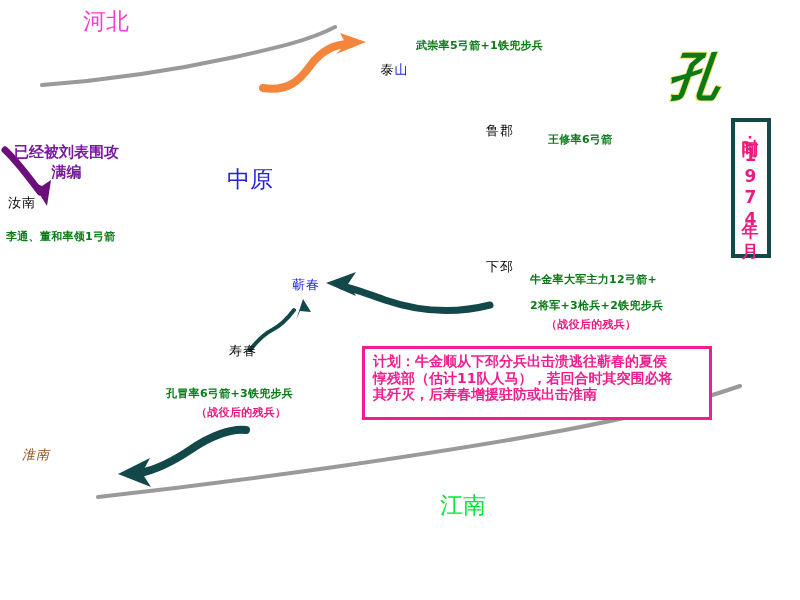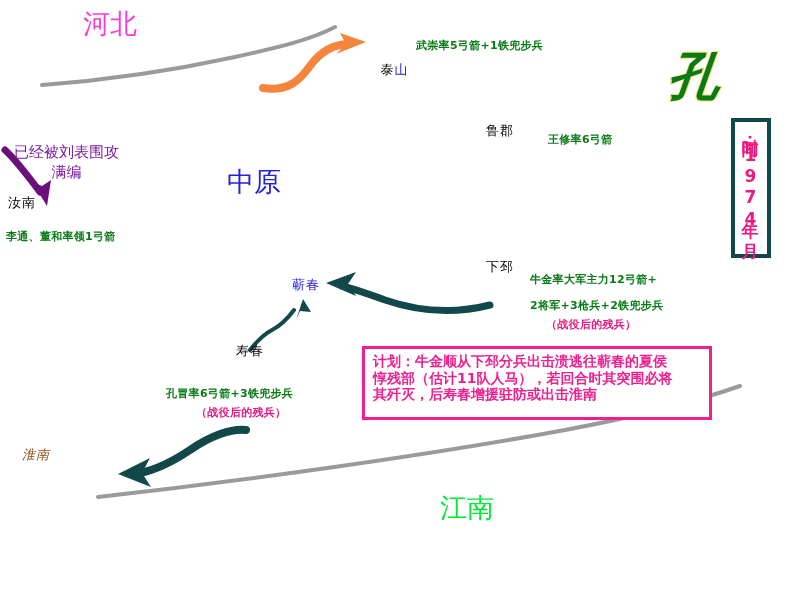--- a/index.html
+++ b/index.html
@@ -23,21 +23,21 @@
     height: 600px;
   }
   .lbl {
     position: absolute;
     white-space: pre;
     line-height: 1.15;
   }
   
   .region {
     font-family: "DejaVu Serif", "Liberation Serif", serif;
-    font-size: 27px;
+    font-size: 23px;
     font-weight: 400;
   }
   .city {
     font-family: "DejaVu Serif", "Liberation Serif", serif;
     font-size: 13px;
     font-weight: 400;
     letter-spacing: 1px;
   }
   
   .troops {
@@ -48,21 +48,21 @@
   }
   .note-orange {
     font-family: "DejaVu Sans", "Liberation Sans", sans-serif;
     font-size: 15px;
     font-weight: 500;
     line-height: 1.25;
   }
   .note-purple {
     font-family: "DejaVu Sans", "Liberation Sans", sans-serif;
     font-size: 15px;
-    font-weight: 400;
+    font-weight: 700;
     line-height: 1.3;
     text-align: center;
   }
   .plan-box {
     position: absolute;
     border: 3px solid #f01f8f;
     background: #ffffff;
     box-sizing: border-box;
     padding: 4px 6px 4px 8px;
   }
@@ -172,21 +172,21 @@
   <div class="lbl city" style="left:486px; top:260px; color:#000000;">下邳</div>
 
   <div class="lbl troops" style="left:530px; top:274px; color:#0a7a16;">牛金率大军主力12弓箭+</div>
 
   <div class="lbl troops" style="left:530px; top:300px; color:#0a7a16;">2将军+3枪兵+2铁兜步兵</div>
 
   <div class="lbl troops" style="left:546px; top:319px; color:#e81a82;">（战役后的残兵）</div>
 
   <div class="lbl city" style="left:292px; top:278px; color:#2222dd;">蕲春</div>
 
-  <div class="lbl city" style="left:229px; top:344px; color:#000000;margin-left:7px;">寿春</div>
+  <div class="lbl city" style="left:229px; top:344px; color:#000000;">寿春</div>
 
   <div class="lbl troops" style="left:166px; top:388px; color:#0a7a16;">孔冒率6弓箭+3铁兜步兵</div>
 
   <div class="lbl troops" style="left:196px; top:407px; color:#e81a82;">（战役后的残兵）</div>
 
   <div class="plan-box" style="left:362px; top:346px; width:350px; height:74px;">
     <div class="plan-text">计划：牛金顺从下邳分兵出击溃逃往蕲春的夏侯
 惇残部（估计11队人马），若回合时其突围必将
 其歼灭，后寿春增援驻防或出击淮南</div>
   </div>

